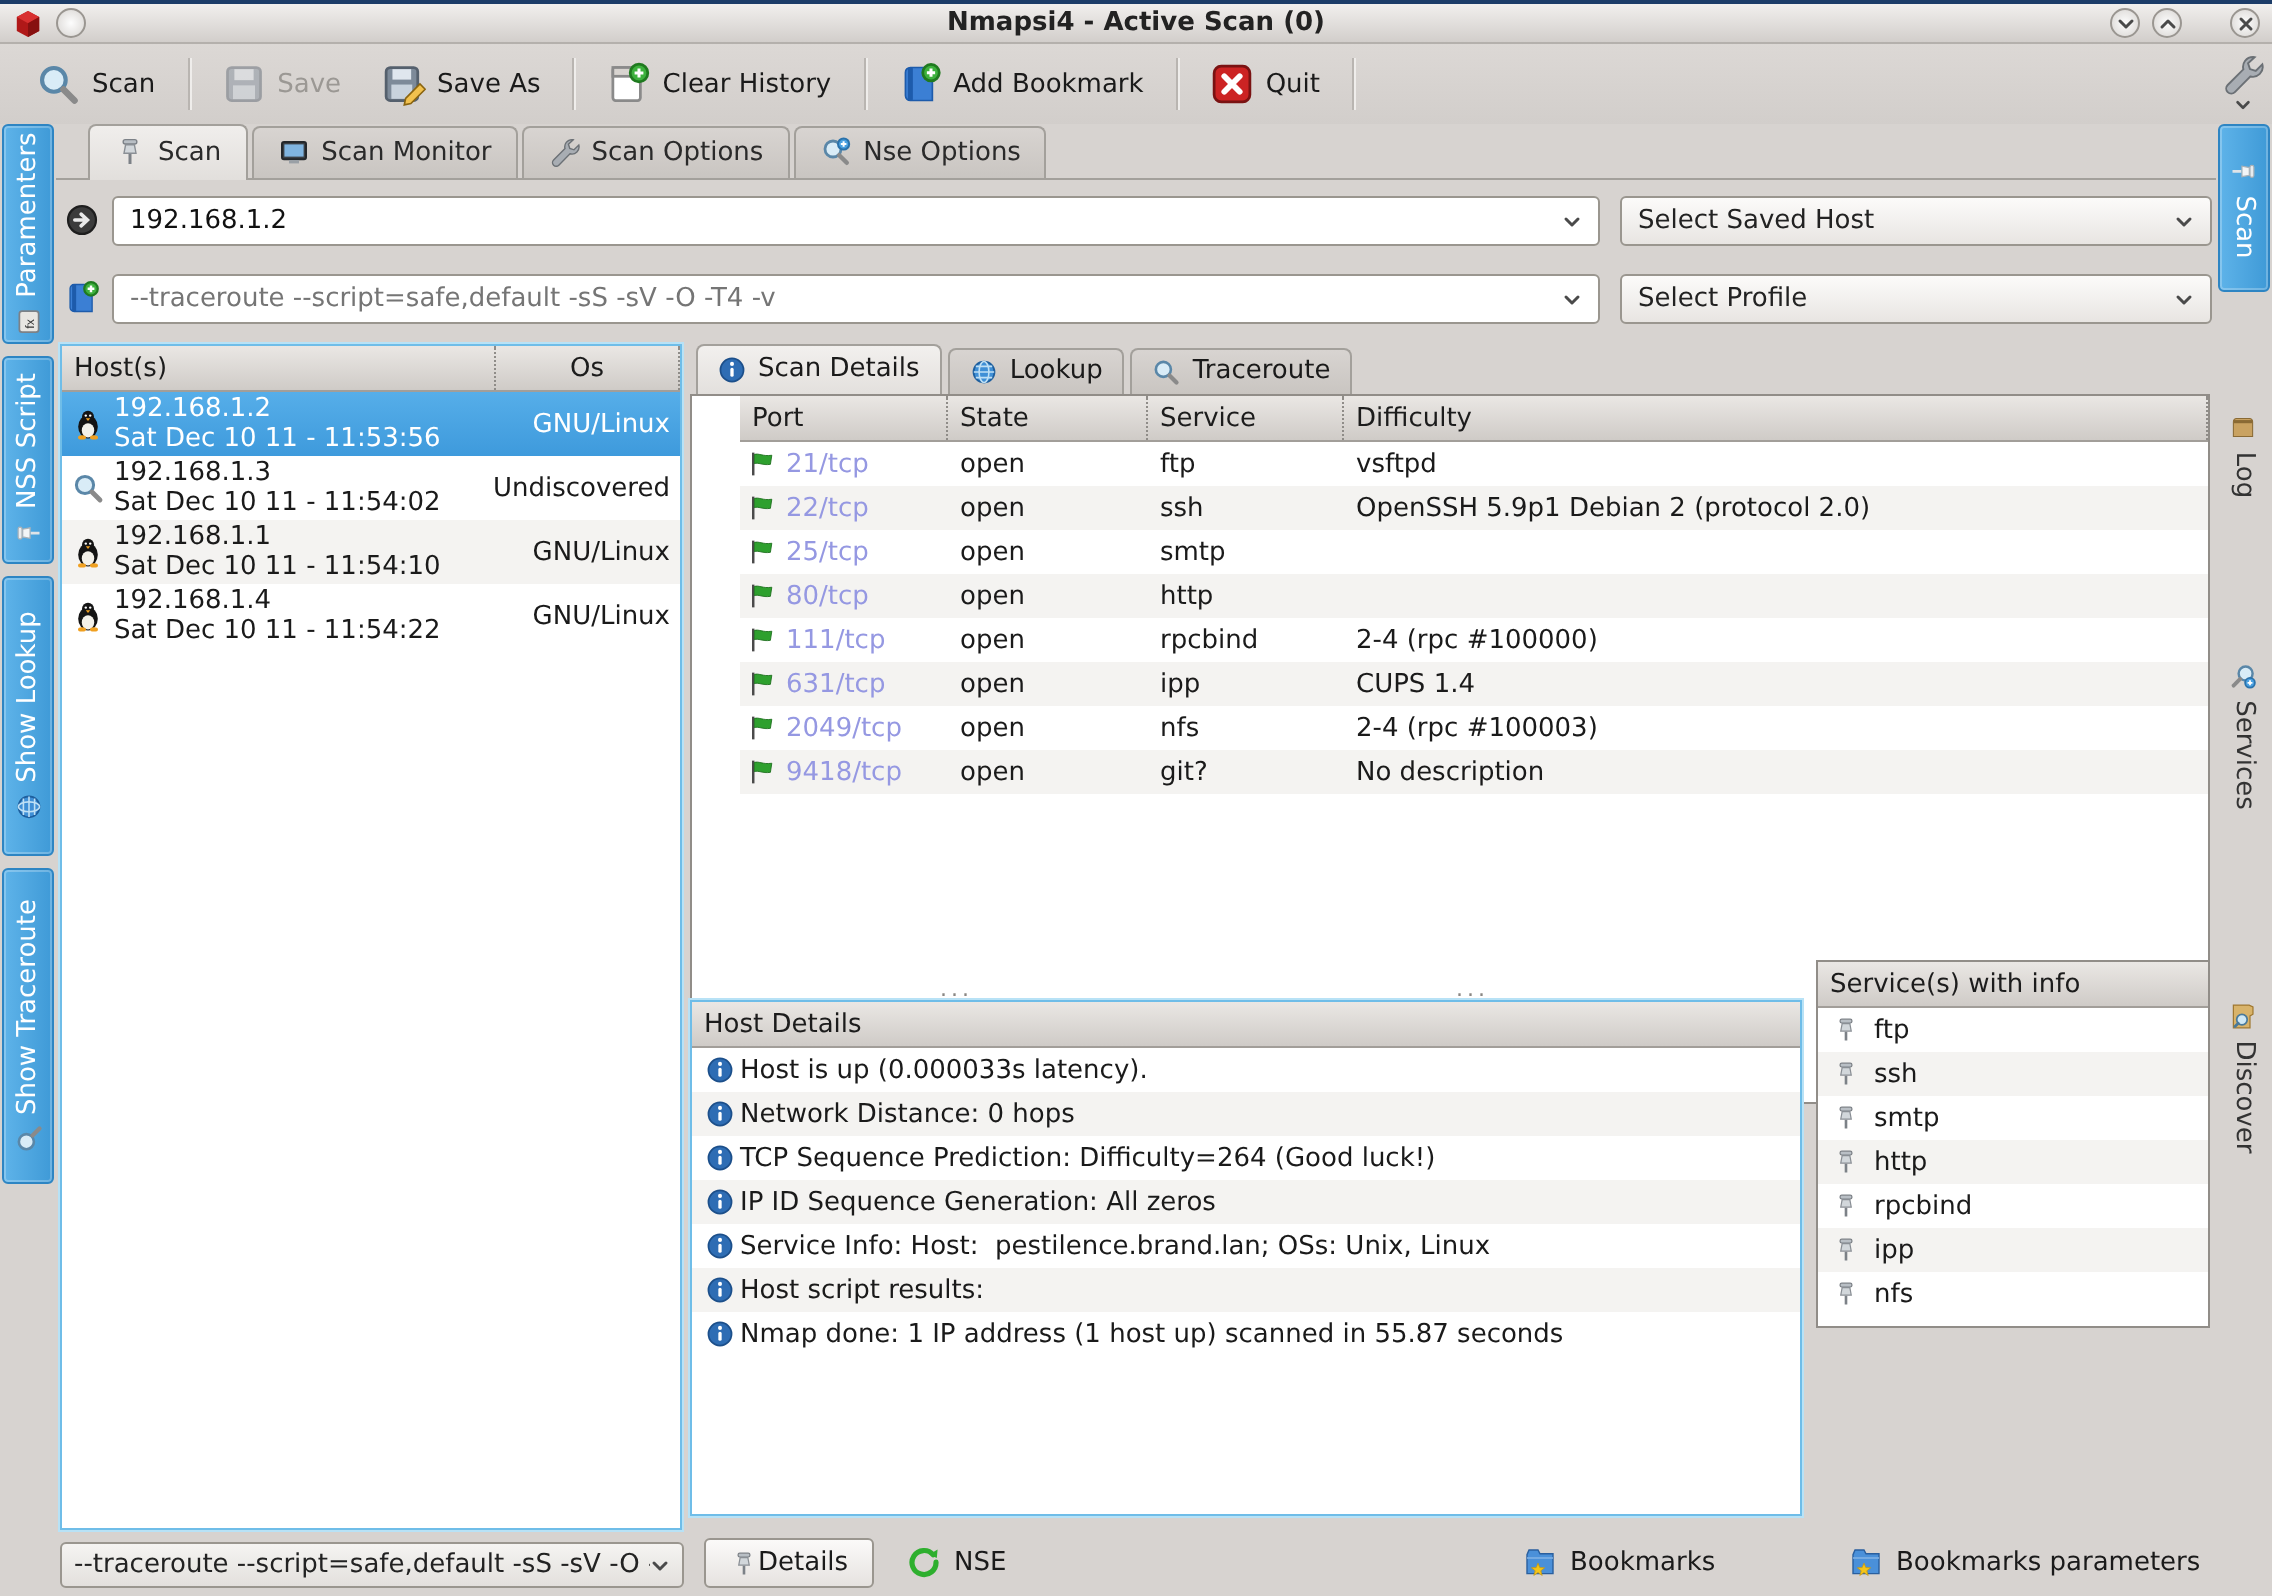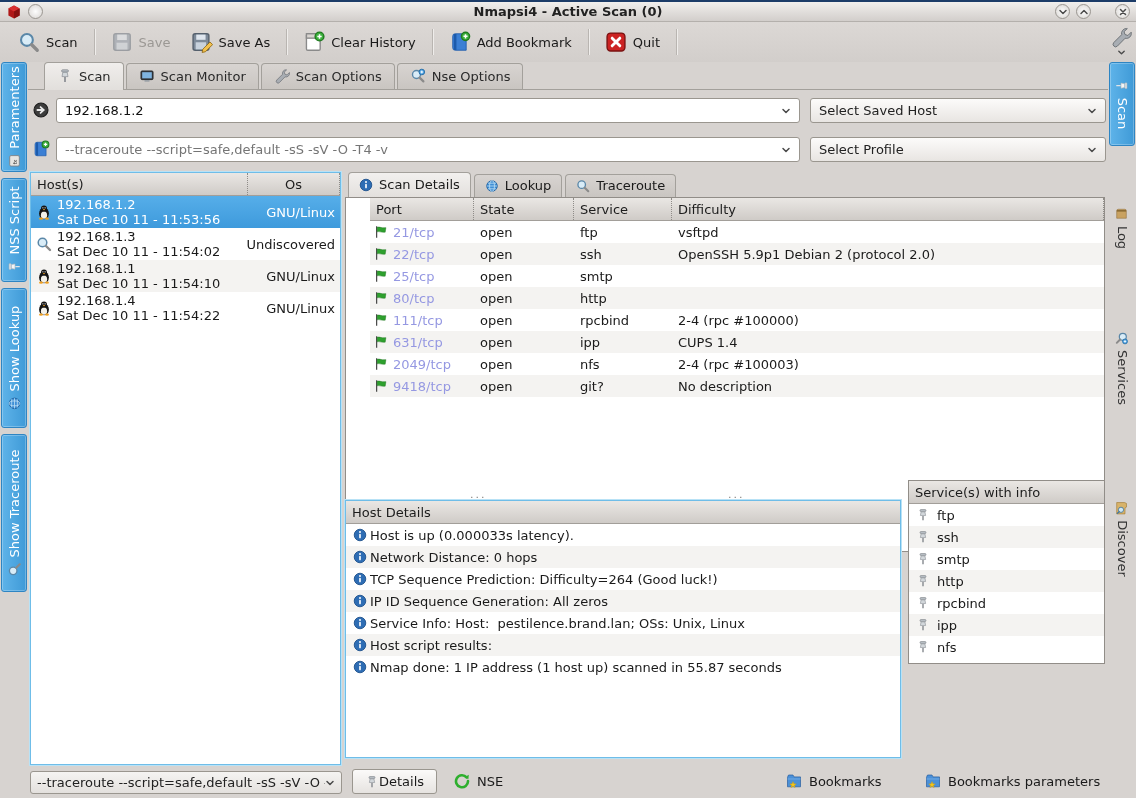--- a/index.html
+++ b/index.html
@@ -687,21 +687,21 @@
         <use href="#i-pin"></use>
       </svg>
     <span>Details</span>
   </div>
   <div class="flatitem" style="left:454px;top:773px;">
     <svg class="ic i16">
         <use href="#i-reload"></use>
       </svg>
     <span>NSE</span>
   </div>
-  <div class="flatitem" style="left:786px;top:773px;">
+  <div class="flatitem" style="left:762px;top:773px;">
     <svg class="ic i16">
         <use href="#i-folderstar"></use>
       </svg>
     <span>Bookmarks</span>
   </div>
   <div class="flatitem" style="left:925px;top:773px;">
     <svg class="ic i16">
         <use href="#i-folderstar"></use>
       </svg>
     <span>Bookmarks parameters</span>

